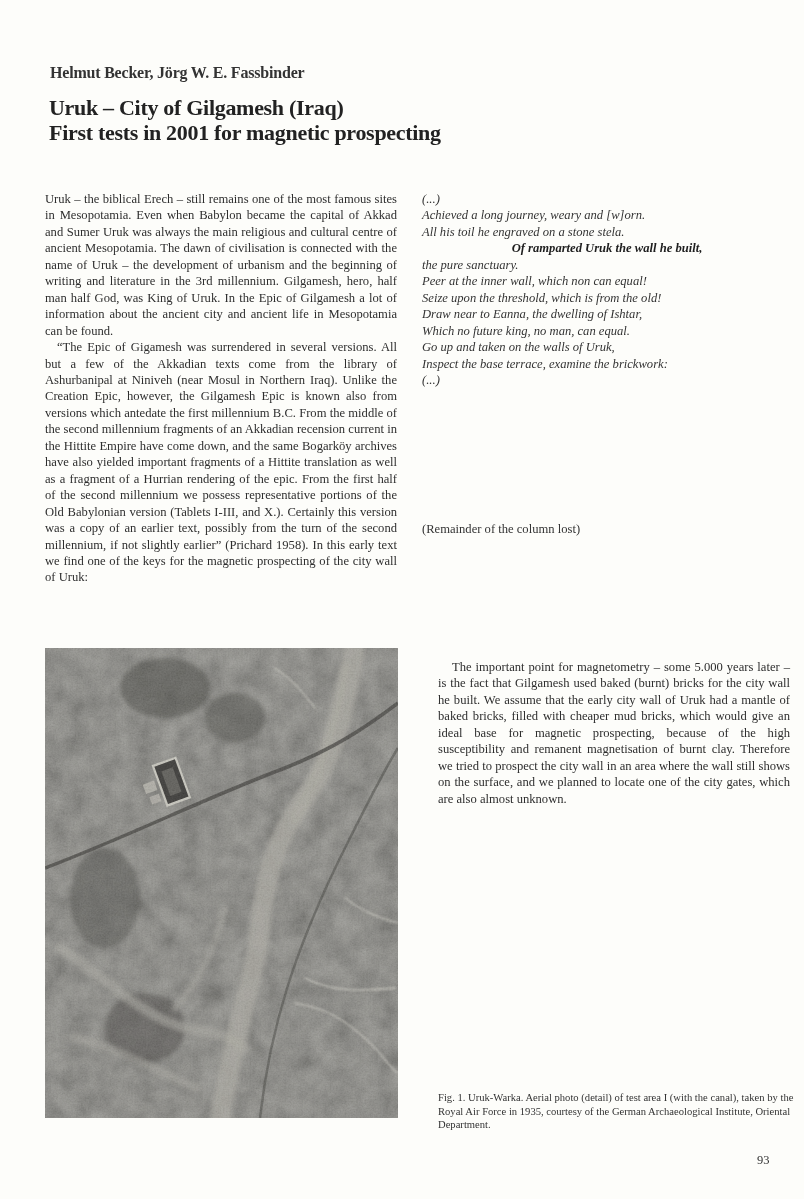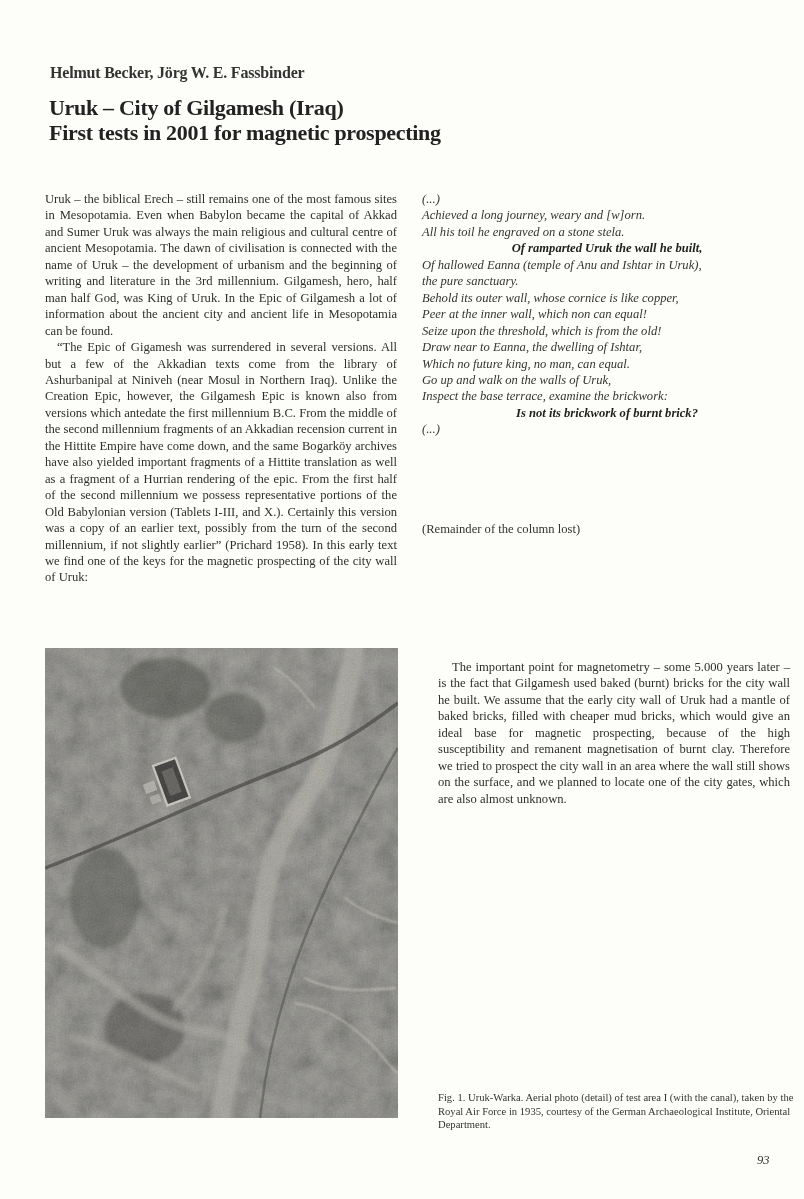--- a/index.html
+++ b/index.html
@@ -48,21 +48,21 @@
     position: absolute; left: 45px; top: 648px; width: 353px; height: 470px;
     overflow: hidden; background: #5e5d58;
   }
   .photo svg { display: block; }
   .caption {
     position: absolute; left: 422px; top: 1075px; width: 370px;
     font-size: 10.6px; line-height: 13.6px; color: #333; margin: 16px;
   }
   .page-number {
     position: absolute; left: 757px; top: 1153px;
-    font-size: 12.5px; color: #333; font-style: italic;
+    font-size: 12.5px; color: #333;
   }
 </style>
 </head>
 <body>
 
 <div class="authors">Helmut Becker, Jörg W. E. Fassbinder</div>
 
 <div class="title">
   <div>Uruk – City of Gilgamesh (Iraq)</div>
   <div>First tests in 2001 for magnetic prospecting</div>
@@ -71,30 +71,27 @@
 <div class="col-left">
   <p>Uruk – the biblical Erech – still remains one of the most famous sites in Mesopotamia. Even when Babylon became the capital of Akkad and Sumer Uruk was always the main religious and cultural centre of ancient Mesopotamia. The dawn of civilisation is connected with the name of Uruk – the development of urbanism and the beginning of writing and literature in the 3rd millennium. Gilgamesh, hero, half man half God, was King of Uruk. In the Epic of Gilgamesh a lot of information about the ancient city and ancient life in Mesopotamia can be found.</p>
   <p class="indent">“The Epic of Gigamesh was surrendered in several versions. All but a few of the Akkadian texts come from the library of Ashurbanipal at Niniveh (near Mosul in Northern Iraq). Unlike the Creation Epic, however, the Gilgamesh Epic is known also from versions which antedate the first millennium B.C. From the middle of the second millennium fragments of an Akkadian recension current in the Hittite Empire have come down, and the same Bogarköy archives have also yielded important fragments of a Hittite translation as well as a fragment of a Hurrian rendering of the epic. From the first half of the second millennium we possess representative portions of the Old Babylonian version (Tablets I-III, and X.). Certainly this version was a copy of an earlier text, possibly from the turn of the second millennium, if not slightly earlier” (Prichard 1958). In this early text we find one of the keys for the magnetic prospecting of the city wall of Uruk:</p>
 </div>
 
 <div class="col-right-poem">
   <div>(...)</div>
   <div>Achieved a long journey, weary and [w]orn.</div>
   <div>All his toil he engraved on a stone stela.</div>
   <div class="b">Of ramparted Uruk the wall he built,</div>
-  <div>Of hallowed Eanna (temple of Anu and Ishtar in Uruk),</div>
   <div>the pure sanctuary.</div>
-  <div>Behold its outer wall, whose cornice is like copper,</div>
   <div>Peer at the inner wall, which non can equal!</div>
   <div>Seize upon the threshold, which is from the old!</div>
   <div>Draw near to Eanna, the dwelling of Ishtar,</div>
   <div>Which no future king, no man, can equal.</div>
-  <div>Go up and walk on the walls of Uruk,</div>
+  <div>Go up and taken on the walls of Uruk,</div>
   <div>Inspect the base terrace, examine the brickwork:</div>
-  <div class="b">Is not its brickwork of burnt brick?</div>
   <div>(...)</div>
 </div>
 
 <div class="remainder">(Remainder of the column lost)</div>
 
 <p class="col-right-para">The important point for magnetometry – some 5.000 years later – is the fact that Gilgamesh used baked (burnt) bricks for the city wall he built. We assume that the early city wall of Uruk had a mantle of baked bricks, filled with cheaper mud bricks, which would give an ideal base for magnetic prospecting, because of the high susceptibility and remanent magnetisation of burnt clay. Therefore we tried to prospect the city wall in an area where the wall still shows on the surface, and we planned to locate one of the city gates, which are also almost unknown.</p>
 
 <div class="photo" title="Black-and-white aerial photograph of a desert landscape with a small rectangular walled structure, a diagonal canal line and light-coloured braided channels.">
   <svg width="353" height="470" viewBox="0 0 353 470">
     <defs>

